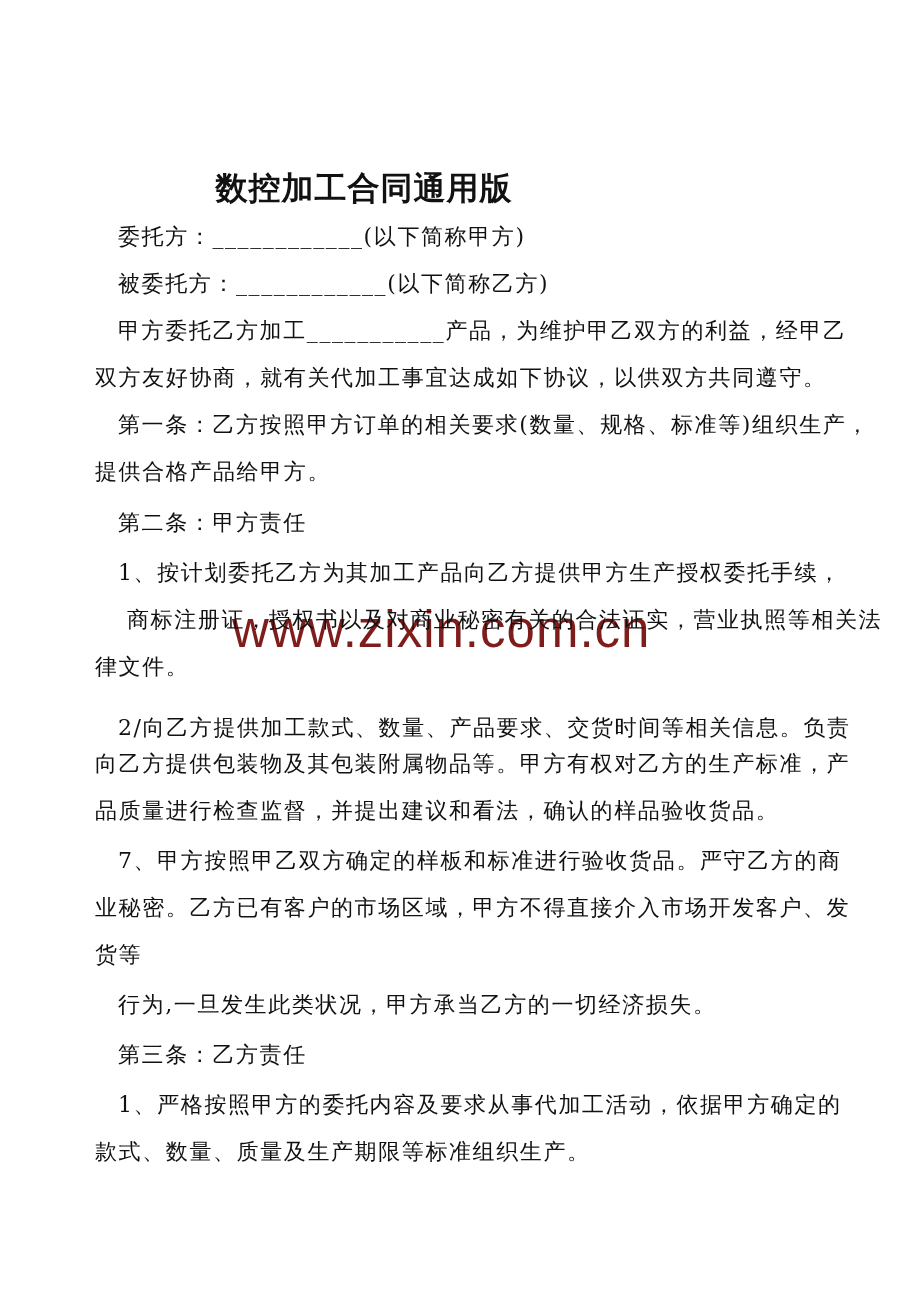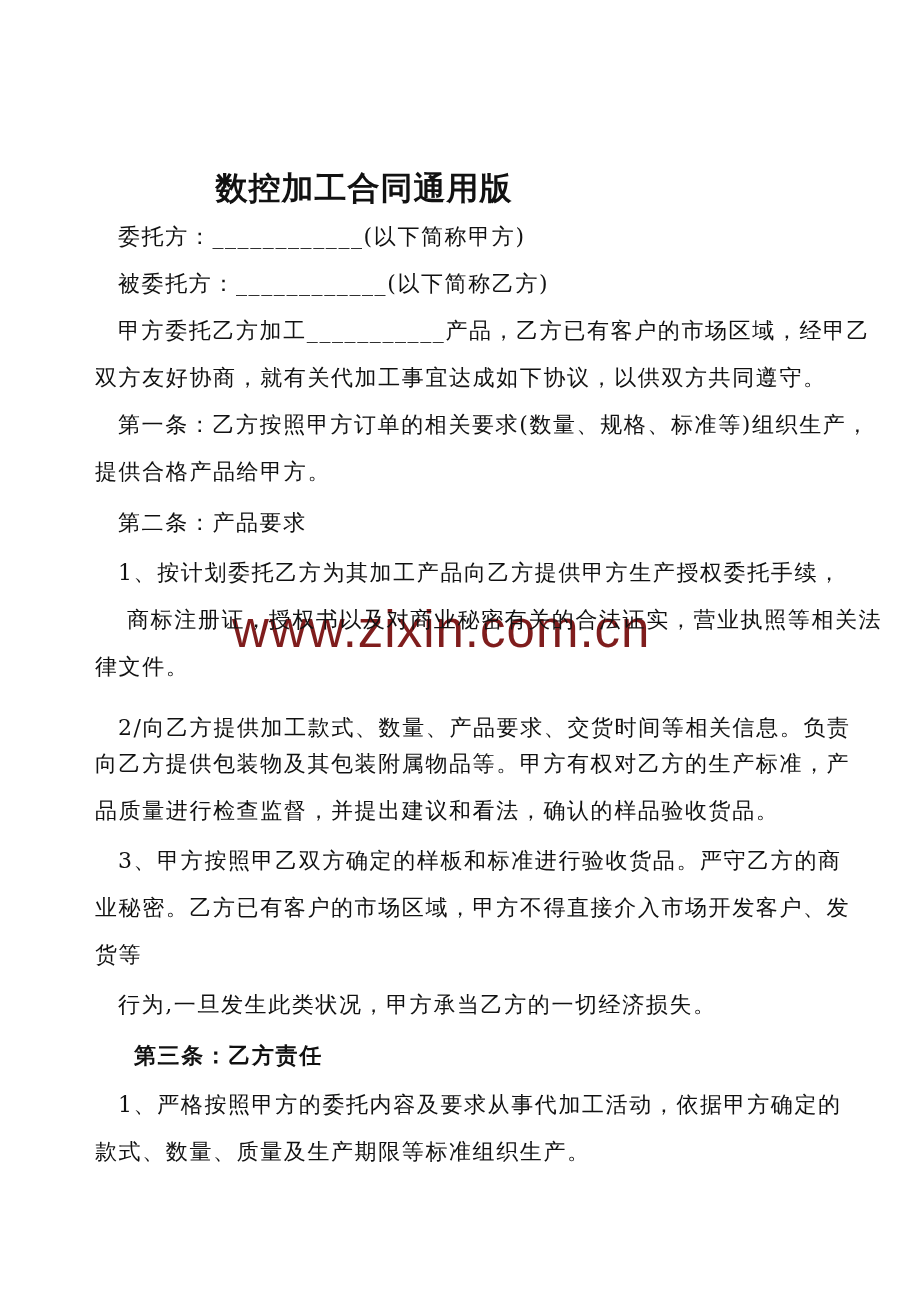--- a/index.html
+++ b/index.html
@@ -17,32 +17,32 @@
 </head>
 <body>
 
 <div class="page">
   <div class="watermark">www.zixin.com.cn</div>
   <div class="content">
     <div class="title">数控加工合同通用版</div>
 
     <div class="line" style="left:118px; top:222px;">委托方：____________(以下简称甲方)</div>
     <div class="line" style="left:118px; top:269px;">被委托方：____________(以下简称乙方)</div>
-    <div class="line" style="left:118px; top:316px;">甲方委托乙方加工___________产品，乙方已有客户的市场区域，经甲乙</div>
+    <div class="line" style="left:118px; top:316px;">甲方委托乙方加工___________产品，为维护甲乙双方的利益，经甲乙</div>
     <div class="line" style="left:95px; top:363px;">双方友好协商，就有关代加工事宜达成如下协议，以供双方共同遵守。</div>
     <div class="line" style="left:118px; top:410px;">第一条：乙方按照甲方订单的相关要求(数量、规格、标准等)组织生产，</div>
     <div class="line" style="left:95px; top:457px;">提供合格产品给甲方。</div>
-    <div class="line" style="left:118px; top:508px;">第二条：产品要求</div>
+    <div class="line" style="left:118px; top:508px;">第二条：甲方责任</div>
     <div class="line" style="left:118px; top:558px;">1、按计划委托乙方为其加工产品向乙方提供甲方生产授权委托手续，</div>
     <div class="line" style="left:95px; top:605px;margin-left:32px;">商标注册证，授权书以及对商业秘密有关的合法证实，营业执照等相关法</div>
     <div class="line" style="left:95px; top:652px;">律文件。</div>
     <div class="line" style="left:118px; top:702px;margin-top:11px;">2/向乙方提供加工款式、数量、产品要求、交货时间等相关信息。负责</div>
     <div class="line" style="left:95px; top:749px;">向乙方提供包装物及其包装附属物品等。甲方有权对乙方的生产标准，产</div>
     <div class="line" style="left:95px; top:796px;">品质量进行检查监督，并提出建议和看法，确认的样品验收货品。</div>
-    <div class="line" style="left:118px; top:846px;">3、甲方按照甲乙双方确定的样板和标准进行验收货品。严守乙方的商</div>
+    <div class="line" style="left:118px; top:846px;">7、甲方按照甲乙双方确定的样板和标准进行验收货品。严守乙方的商</div>
     <div class="line" style="left:95px; top:893px;">业秘密。乙方已有客户的市场区域，甲方不得直接介入市场开发客户、发</div>
     <div class="line" style="left:95px; top:940px;">货等</div>
     <div class="line" style="left:118px; top:990px;">行为,一旦发生此类状况，甲方承当乙方的一切经济损失。</div>
-    <div class="line" style="left:134px; top:1040px;font-weight:bold;">第三条：乙方责任</div>
+    <div class="line" style="left:118px; top:1040px;">第三条：乙方责任</div>
     <div class="line" style="left:118px; top:1090px;">1、严格按照甲方的委托内容及要求从事代加工活动，依据甲方确定的</div>
     <div class="line" style="left:95px; top:1137px;">款式、数量、质量及生产期限等标准组织生产。</div>
   </div>
 </div>
 
 </body></html>

